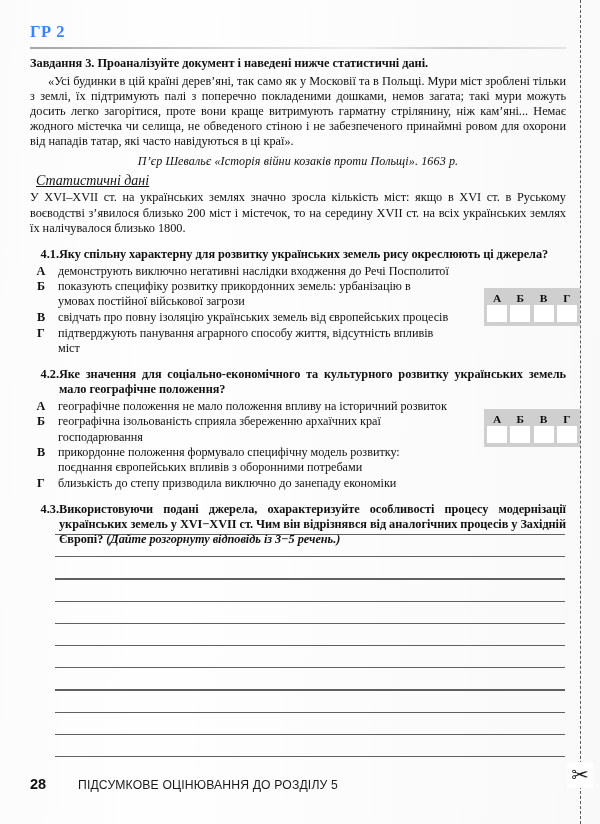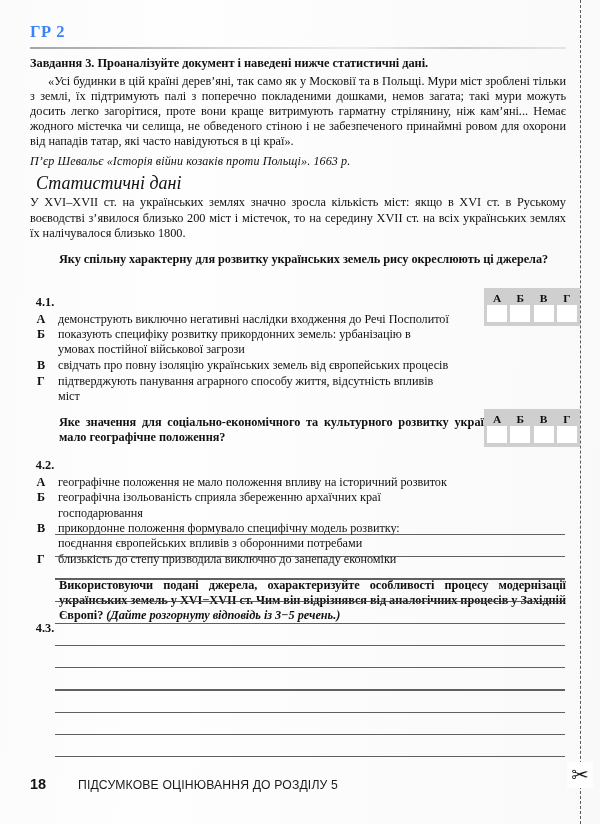--- a/index.html
+++ b/index.html
@@ -97,29 +97,30 @@
     line-height: 15.1px;
     text-align: justify;
     text-indent: 18px;
     margin: 0;
     letter-spacing: -0.02px;
   }
 
   .attribution {
     font-style: italic;
     font-size: 12.1px;
-    text-align: left;
+    text-align: center;
     margin: 5px 0 4px 0;
     letter-spacing: 0.1px;
   }
 
   .stat-label {
     font-style: italic;
-    font-size: 18px;
+    font-size: 14px;
     margin: 0 0 1px 6px;
+    text-decoration: underline;
   }
 
   .stat-body {
     font-size: 12.3px;
     line-height: 15.1px;
     text-align: justify;
     margin: 0;
     letter-spacing: -0.02px;
   }
 
@@ -130,23 +131,22 @@
   }
   .q-head {
     display: flex;
     align-items: flex-start;
     font-weight: bold;
     font-size: 12.3px;
     line-height: 15px;
   }
   .q-num {
     flex: 0 0 28px;
-    text-align: center;
+    text-align: right;
     padding-left: 1px;
-    margin-top: 43px;
   }
   .q-text {
     flex: 1 1 auto;
     text-align: justify;
     letter-spacing: -0.05px;
   }
 
   .options {
     margin-top: 2px;
   }
@@ -353,17 +353,17 @@
       <div class="write-line"></div>
       <div class="write-line"></div>
       <div class="write-line"></div>
       <div class="write-line"></div>
       <div class="write-line"></div>
       <div class="write-line"></div>
       <div class="write-line"></div>
     </div>
 
   <div class="footer">
-    <span class="footer-pageno">18</span>
+    <span class="footer-pageno">28</span>
     <span class="footer-title">ПІДСУМКОВЕ ОЦІНЮВАННЯ ДО РОЗДІЛУ 5</span>
   </div>
 
 </div>
 
 </body></html>

